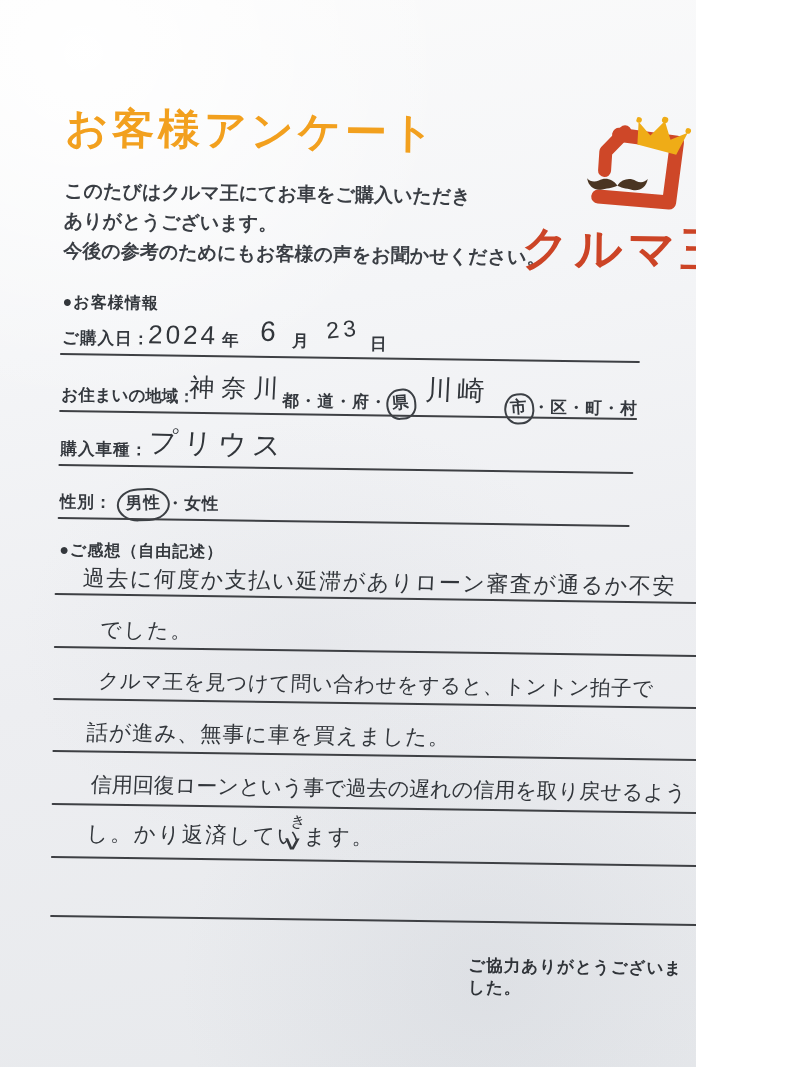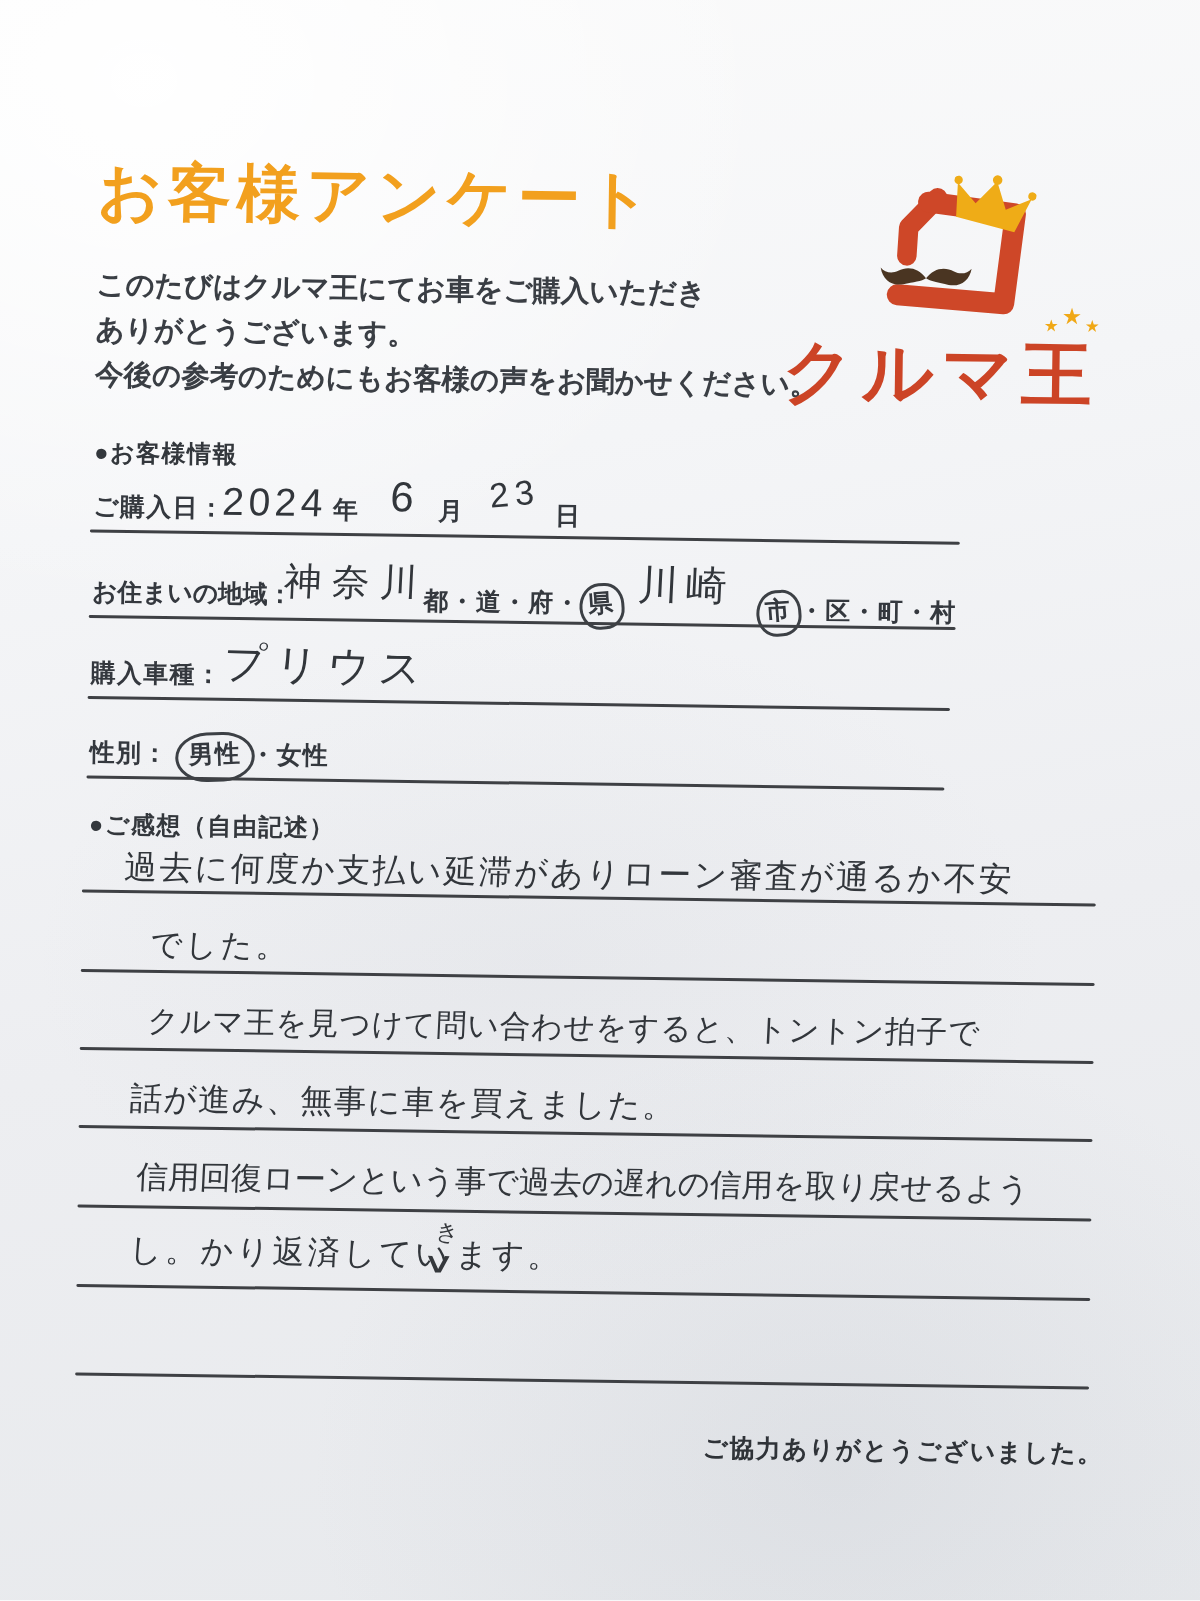--- a/index.html
+++ b/index.html
@@ -1,17 +1,17 @@
 <!DOCTYPE html>
 <html><head>
 <meta charset="utf-8">
 <style>
   html,body{margin:0;padding:0;}
   .photo{
-    position:relative;width:800px;height:1067px;overflow:hidden;
+    position:relative;width:696px;height:1067px;overflow:hidden;
     font-family:"Liberation Sans","DejaVu Sans",sans-serif;
     background:
       radial-gradient(90% 55% at 12% 5%, rgba(255,255,255,0.95), rgba(255,255,255,0) 60%),
       radial-gradient(80% 50% at 70% 92%, rgba(176,182,192,0.20), rgba(255,255,255,0) 55%),
       radial-gradient(60% 30% at 45% 60%, rgba(190,195,203,0.14), rgba(255,255,255,0) 70%),
       linear-gradient(170deg, #fbfbfb 0%, #f4f5f7 30%, #edeef1 60%, #e7e9ec 100%);
   }
   .tilt{position:absolute;inset:0;transform:rotate(0.8deg);transform-origin:60px 350px;}
   .abs{position:absolute;}
 

